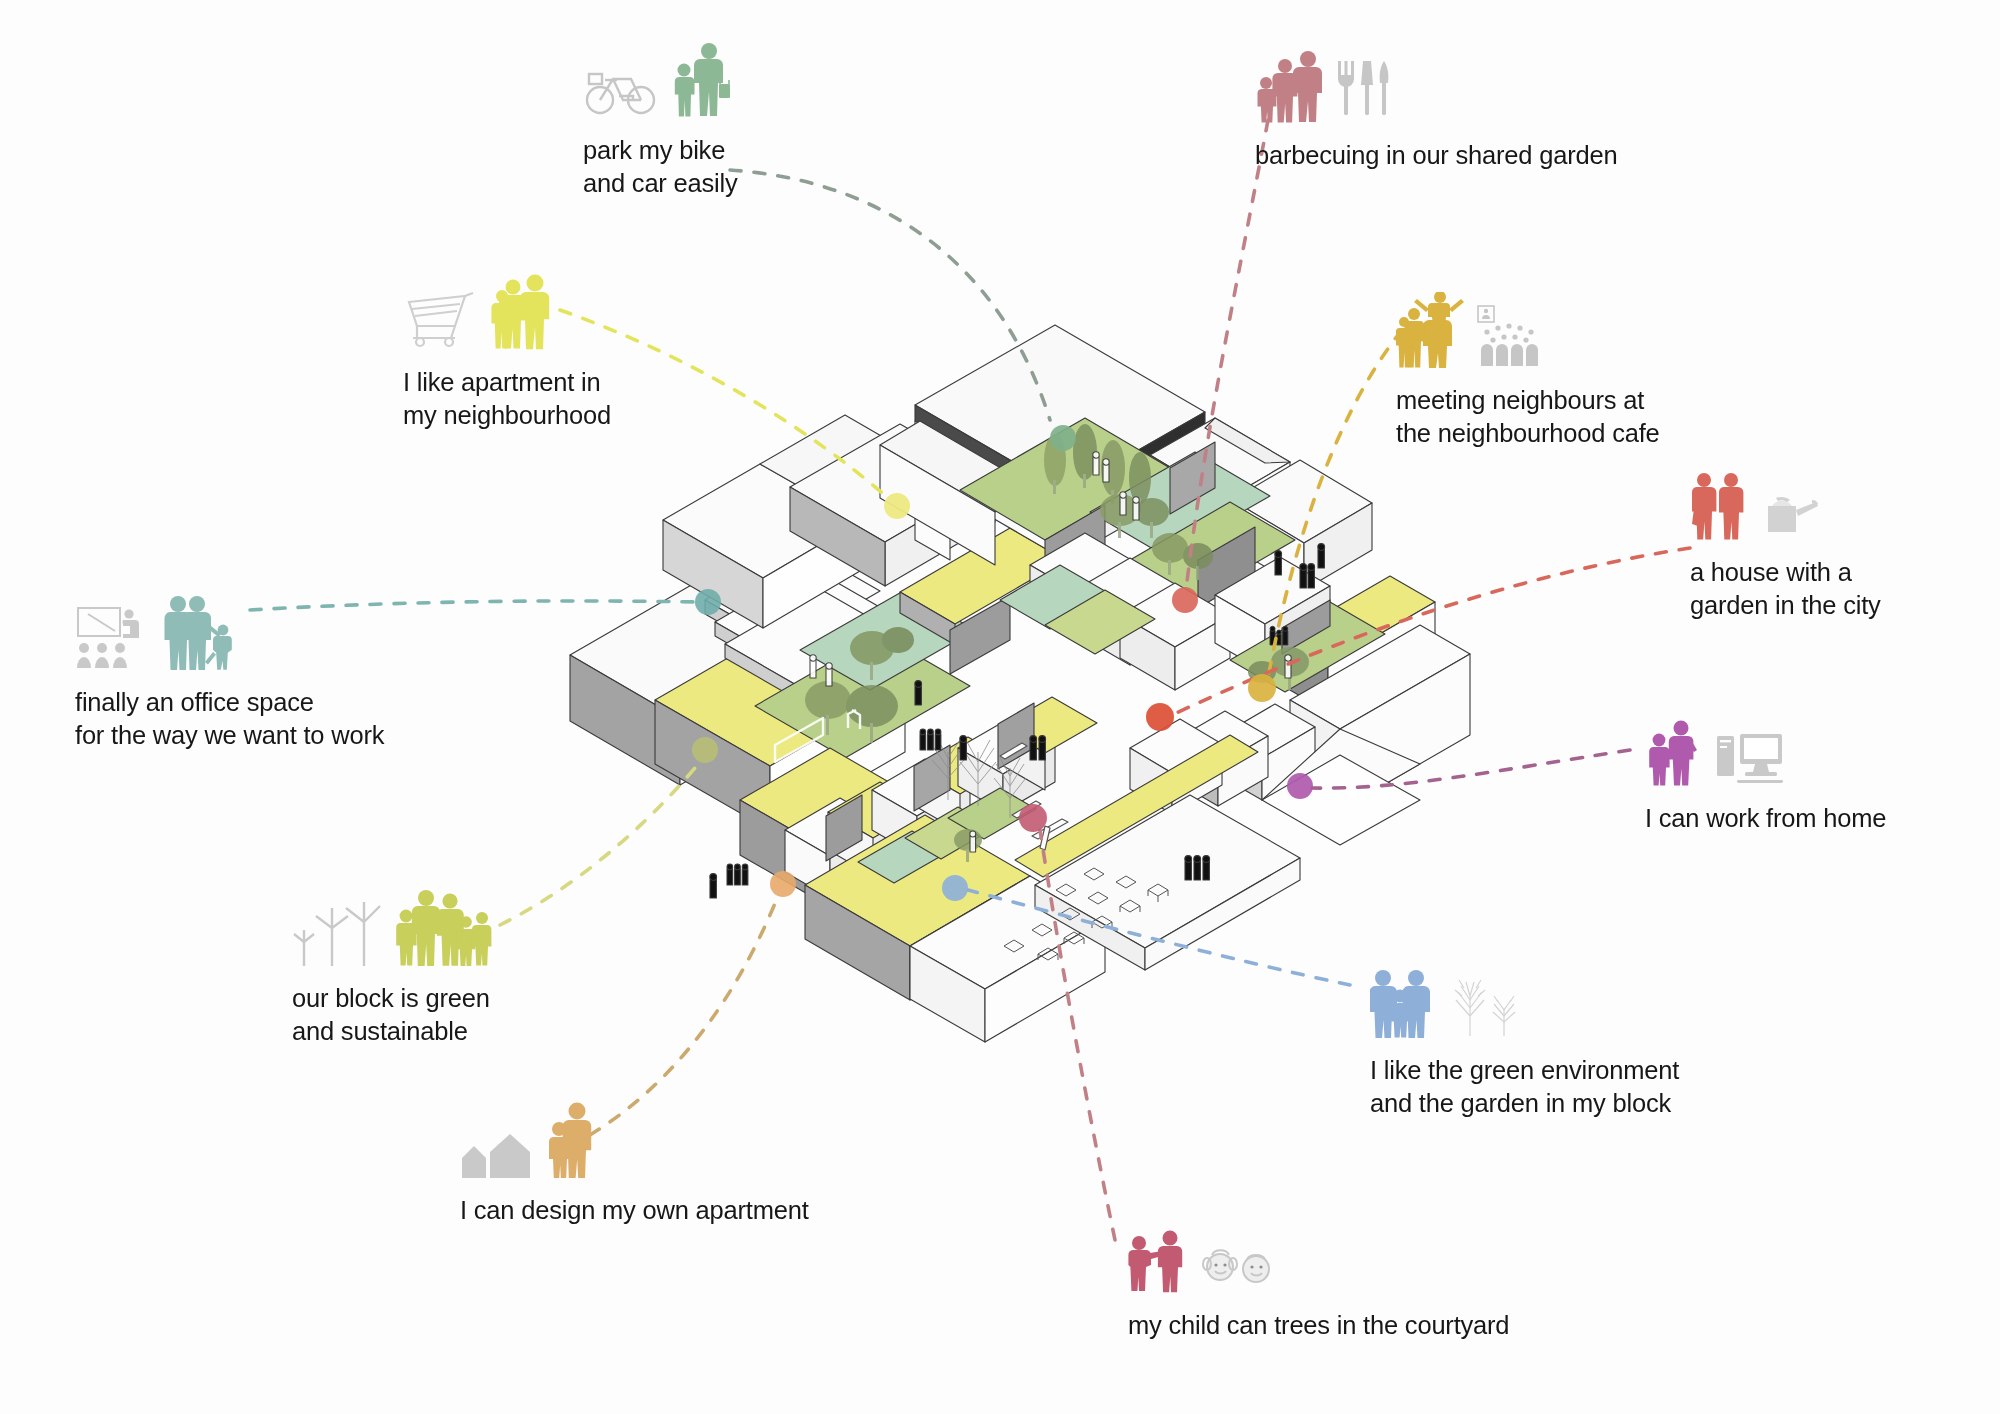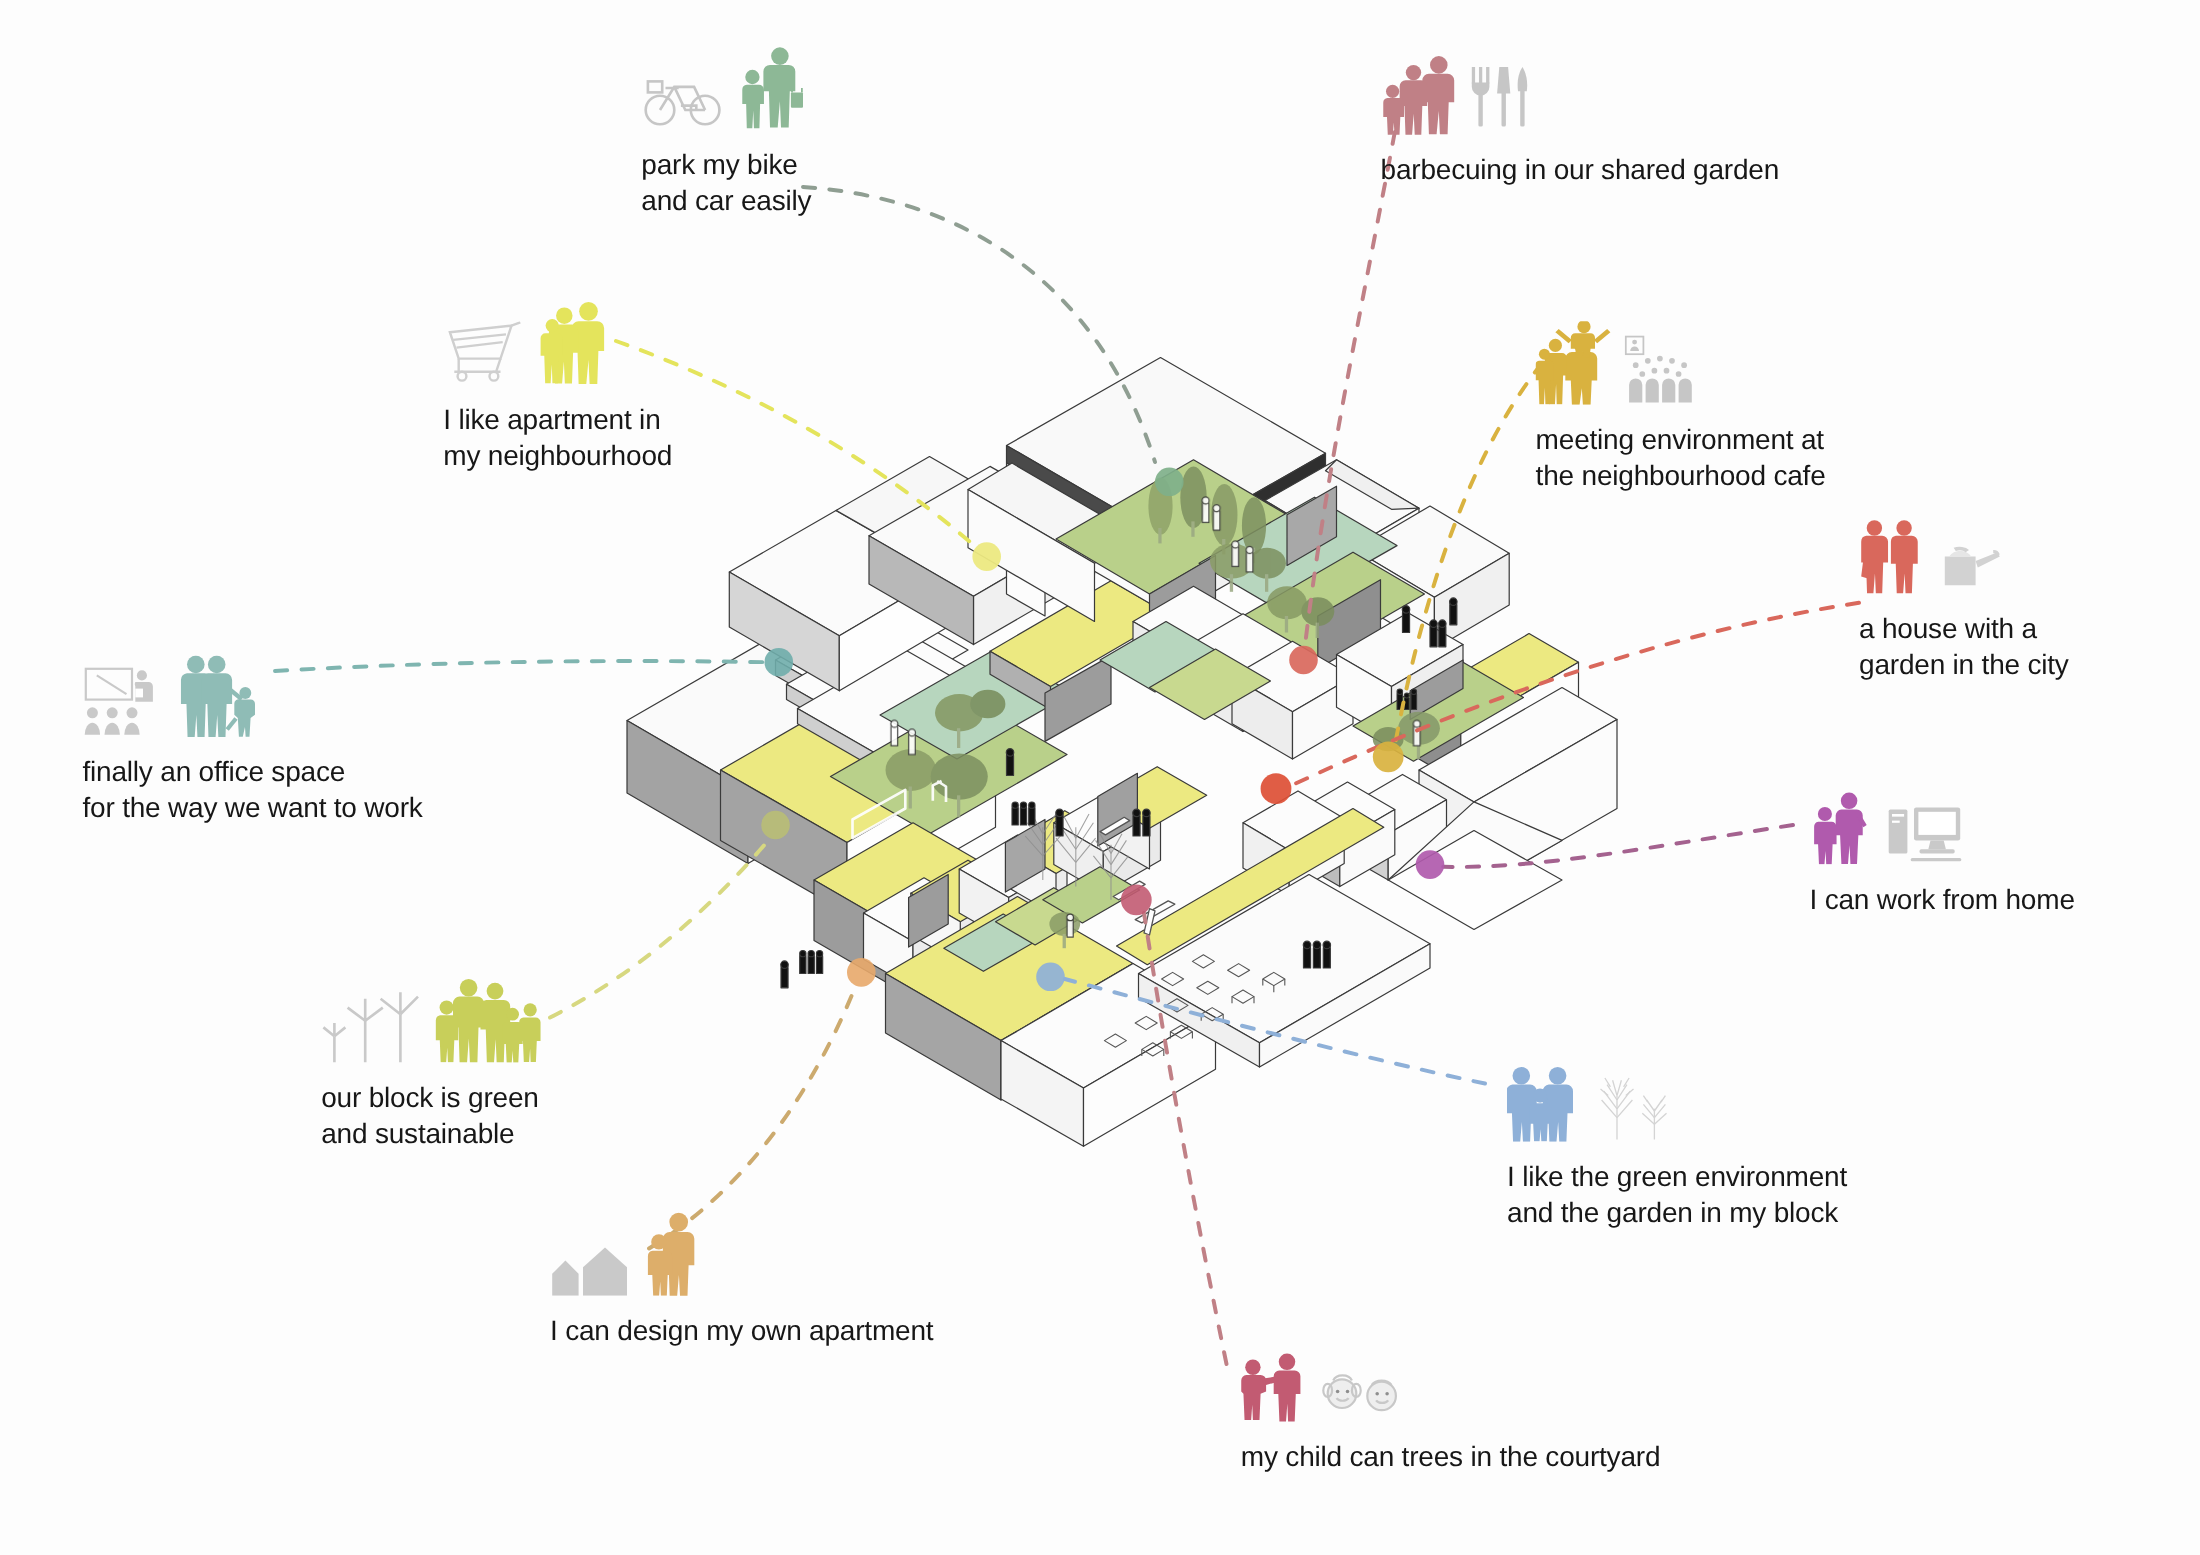--- a/index.html
+++ b/index.html
@@ -628,21 +628,21 @@
             <circle cx="39" cy="33" r="2.6"></circle>
               <circle cx="50" cy="36" r="2.6"></circle>
           </g>
           <path d="M5 46 a6 6 0 0 1 12 0 v16 h-12 z"></path>
           <path d="M20 46 a6 6 0 0 1 12 0 v16 h-12 z"></path>
           <path d="M35 46 a6 6 0 0 1 12 0 v16 h-12 z"></path>
           <path d="M50 46 a6 6 0 0 1 12 0 v16 h-12 z"></path>
         </g>
       </svg>
     </div>
-    <div class="annot-text">meeting environment at
+    <div class="annot-text">meeting neighbours at
 the neighbourhood cafe</div>
   </div>
 
   <div class="annotation" style="left:1690px; top:462px;">
     <div class="annot-icons align-left">
       <svg width="62" height="68" viewBox="0 0 62 68">
         <g fill="#d9685c">
           <circle cx="14" cy="8" r="7"></circle>
           <path d="M7 15 h14 a5.4 5.4 0 0 1 5.4 5.4 v19 h-4.4 l-0.9 28 h-5.8 l-0.8 -18 l-1.4 18 h-5.8 l-0.9 -28 h-4.4 v-19 a5.4 5.4 0 0 1 4.6 -5.4 z"></path>
           <path d="M4 36 l-2 16 l6 2 l2 -18 z"></path>
@@ -744,21 +744,21 @@
           <circle cx="52" cy="22" r="1.6" fill="#8e8e8e" stroke="none"></circle>
           <circle cx="61" cy="22" r="1.6" fill="#8e8e8e" stroke="none"></circle>
           <path d="M51 28 a6 4 0 0 0 11 0"></path>
           <path d="M47 14 a10 7 0 0 1 18 0"></path>
         </g>
       </svg>
     </div>
     <div class="annot-text">my child can trees in the courtyard</div>
   </div>
 
-  <div class="annotation" style="left:500px; top:1100px;">
+  <div class="annotation" style="left:460px; top:1100px;">
     <div class="annot-icons align-left">
       <svg width="74" height="46" viewBox="0 0 74 46">
         <g fill="#c9c9c9">
           <path d="M2 46 L2 26 L14 14 L26 26 L26 46 z"></path>
           <path d="M30 46 L30 20 L50 2 L70 20 L70 46 z" fill="#c9c9c9"></path>
         </g>
       </svg>
       <svg width="58" height="76" viewBox="0 0 58 76">
         <g fill="#ddae6a">
           <circle cx="33" cy="9" r="8.5"></circle>

